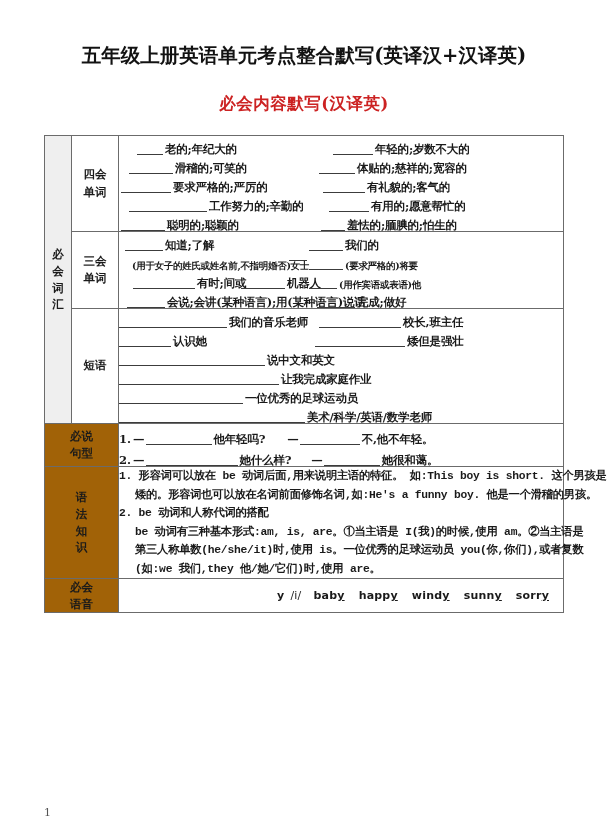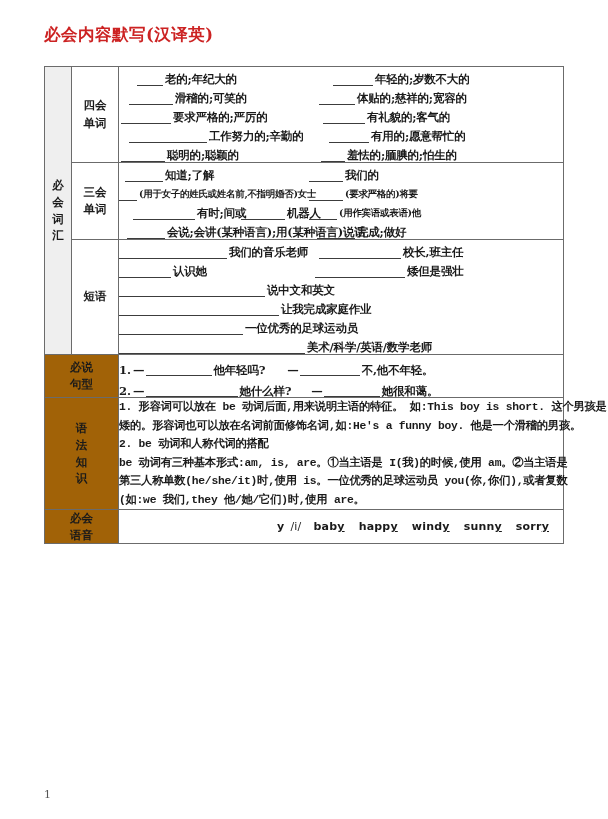--- a/index.html
+++ b/index.html
@@ -38,20 +38,21 @@
   .title-unit {
     text-align: center;
     font-size: 17px;
     font-weight: bold;
     margin-top: 24px;
     color: #121212;
     font-family: "DejaVu Sans", "Liberation Sans", sans-serif;
     letter-spacing: 0.5px;
   }
   .title-red {
+    text-align: center;
     font-size: 16.5px;
     font-weight: bold;
     margin-top: 24px;
     font-family: "DejaVu Serif", "Liberation Serif", serif;
     letter-spacing: 0.5px;
   }
 
   
   table.sheet {
     margin-top: 20px;
@@ -111,20 +112,21 @@
 
   
   .wrow {
     display: flex;
     align-items: flex-end;
     height: 19px;
     white-space: nowrap;
   }
   .wcell {
     display: flex;
+    align-items: flex-end;
     white-space: nowrap;
   }
   .blank {
     display: inline-block;
     border-bottom: 1px solid #3c3c3c;
     height: 11px;
     margin-right: 2px;
     flex: none;
   }
   .zh {
@@ -167,21 +169,21 @@
     padding: 5px 8px 6px 8px;
   }
   .gline {
     font-family: Liberation Mono, monospace;
     font-size: 11.3px;
     font-weight: bold;
     line-height: 18.5px;
     white-space: nowrap;
     letter-spacing: -0.25px;
   }
-  .gline.indent { }
+  .gline.indent { padding-left: 16px; }
 
   
   td.phon {
     padding: 7px 8px;
   }
   .phon-line {
     font-family: "DejaVu Sans", "Liberation Sans", sans-serif;
     font-size: 11px;
     font-weight: bold;
     letter-spacing: 0.2px;
@@ -200,20 +202,21 @@
     font-size: 11px;
     font-family: "DejaVu Serif", "Liberation Serif", serif;
     color: #555;
   }
 </style>
 </head>
 <body>
 
 <div class="page">
 
+  <div class="title-main">五年级上册英语单元考点整合默写(英译汉+汉译英)</div>
   <div class="title-red" style="color: rgb(204, 34, 34);">必会内容默写(汉译英)</div>
 
   <table class="sheet">
     <tbody>
       <tr>
         <td class="lab-outer" rowspan="3" id="vocabLabel">
             <span class="vchar">必</span>
             <span class="vchar">会</span>
             <span class="vchar">词</span>
             <span class="vchar">汇</span>
@@ -295,21 +298,21 @@
                 <span style="width: 6px; flex: 0 0 auto;"></span>
                 <span class="blank" style="width: 38px;"></span>
                 <span class="zh">知道;了解</span>
               </span>
               <span class="wcell">
                 <span class="blank" style="width: 34px;"></span>
                 <span class="zh">我们的</span>
               </span>
             </div>
             <div class="wrow">
-              <span class="wcell" style="width: 190px;">
+              <span class="wcell" style="width: 190px; flex-direction: column;">
                 <span class="blank" style="width: 18px;"></span>
                 <span class="zh-sm">(用于女子的姓氏或姓名前,不指明婚否)女士</span>
               </span>
               <span class="wcell">
                 <span class="blank" style="width: 34px;"></span>
                 <span class="zh-sm">(要求严格的)将要</span>
               </span>
             </div>
             <div class="wrow">
               <span class="wcell" style="width: 118px;">

